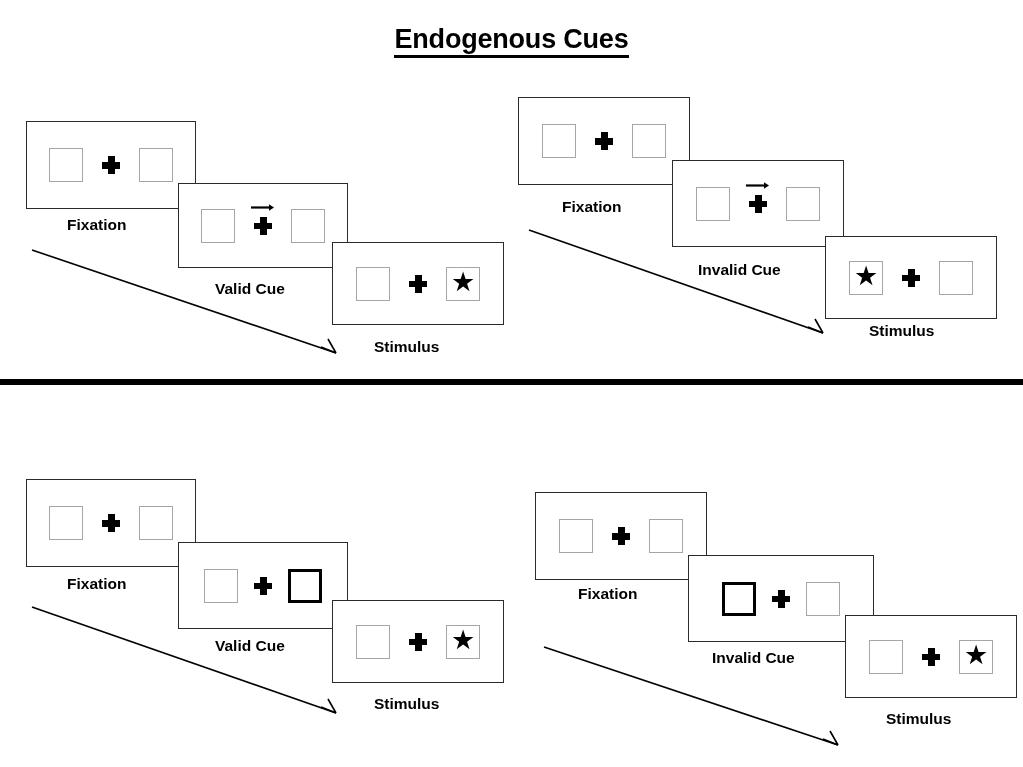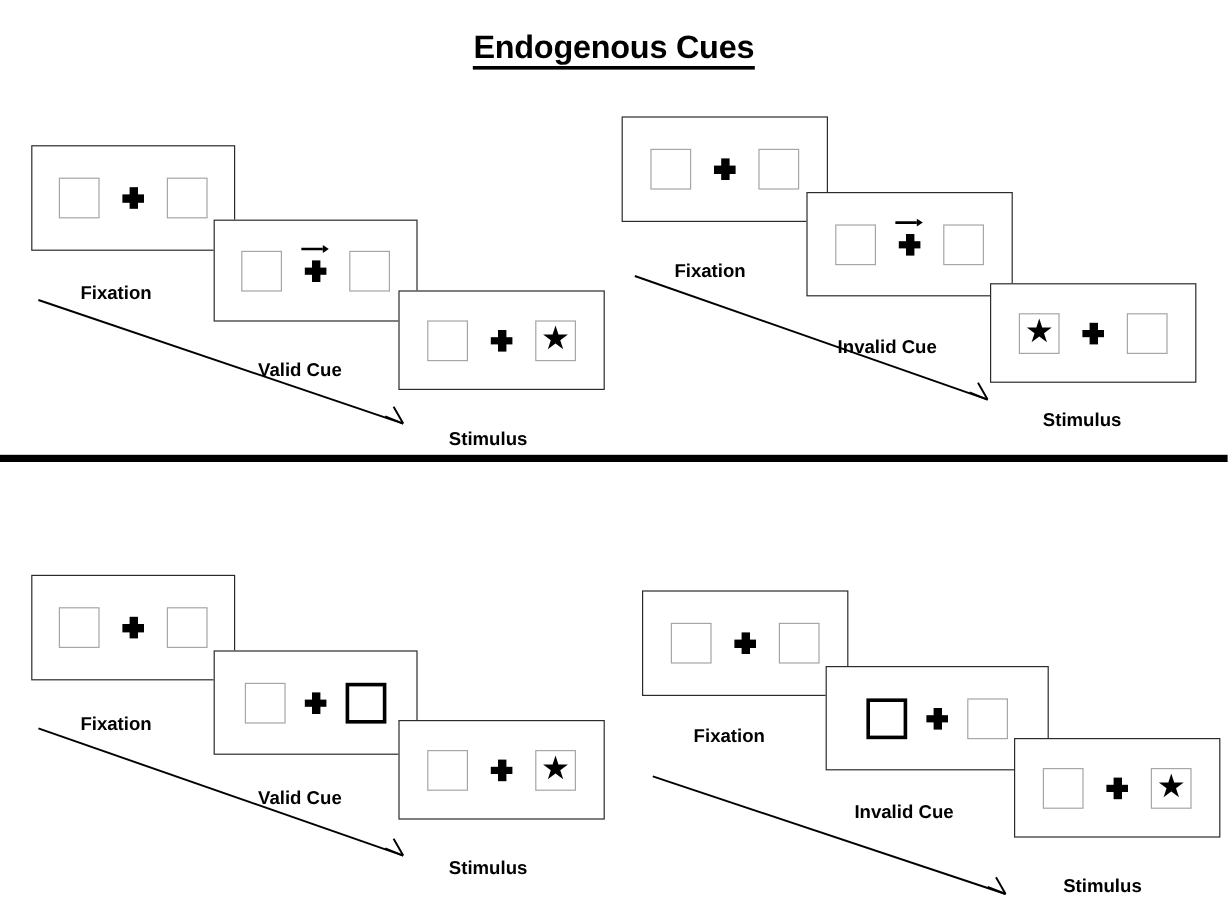--- a/index.html
+++ b/index.html
@@ -102,21 +102,20 @@
   }
   .cue-arrow svg{display:block;}
 
   
   .caption{
     position:absolute;
     font-size:15.5px;
     font-weight:bold;
     color:#000000;
     white-space:nowrap;
-    margin-top:20px;
   }
 
   
   .flow-arrow{
     position:absolute;
     pointer-events:none;
   }
   .flow-arrow svg{display:block;overflow:visible;}
 </style>
 </head>

